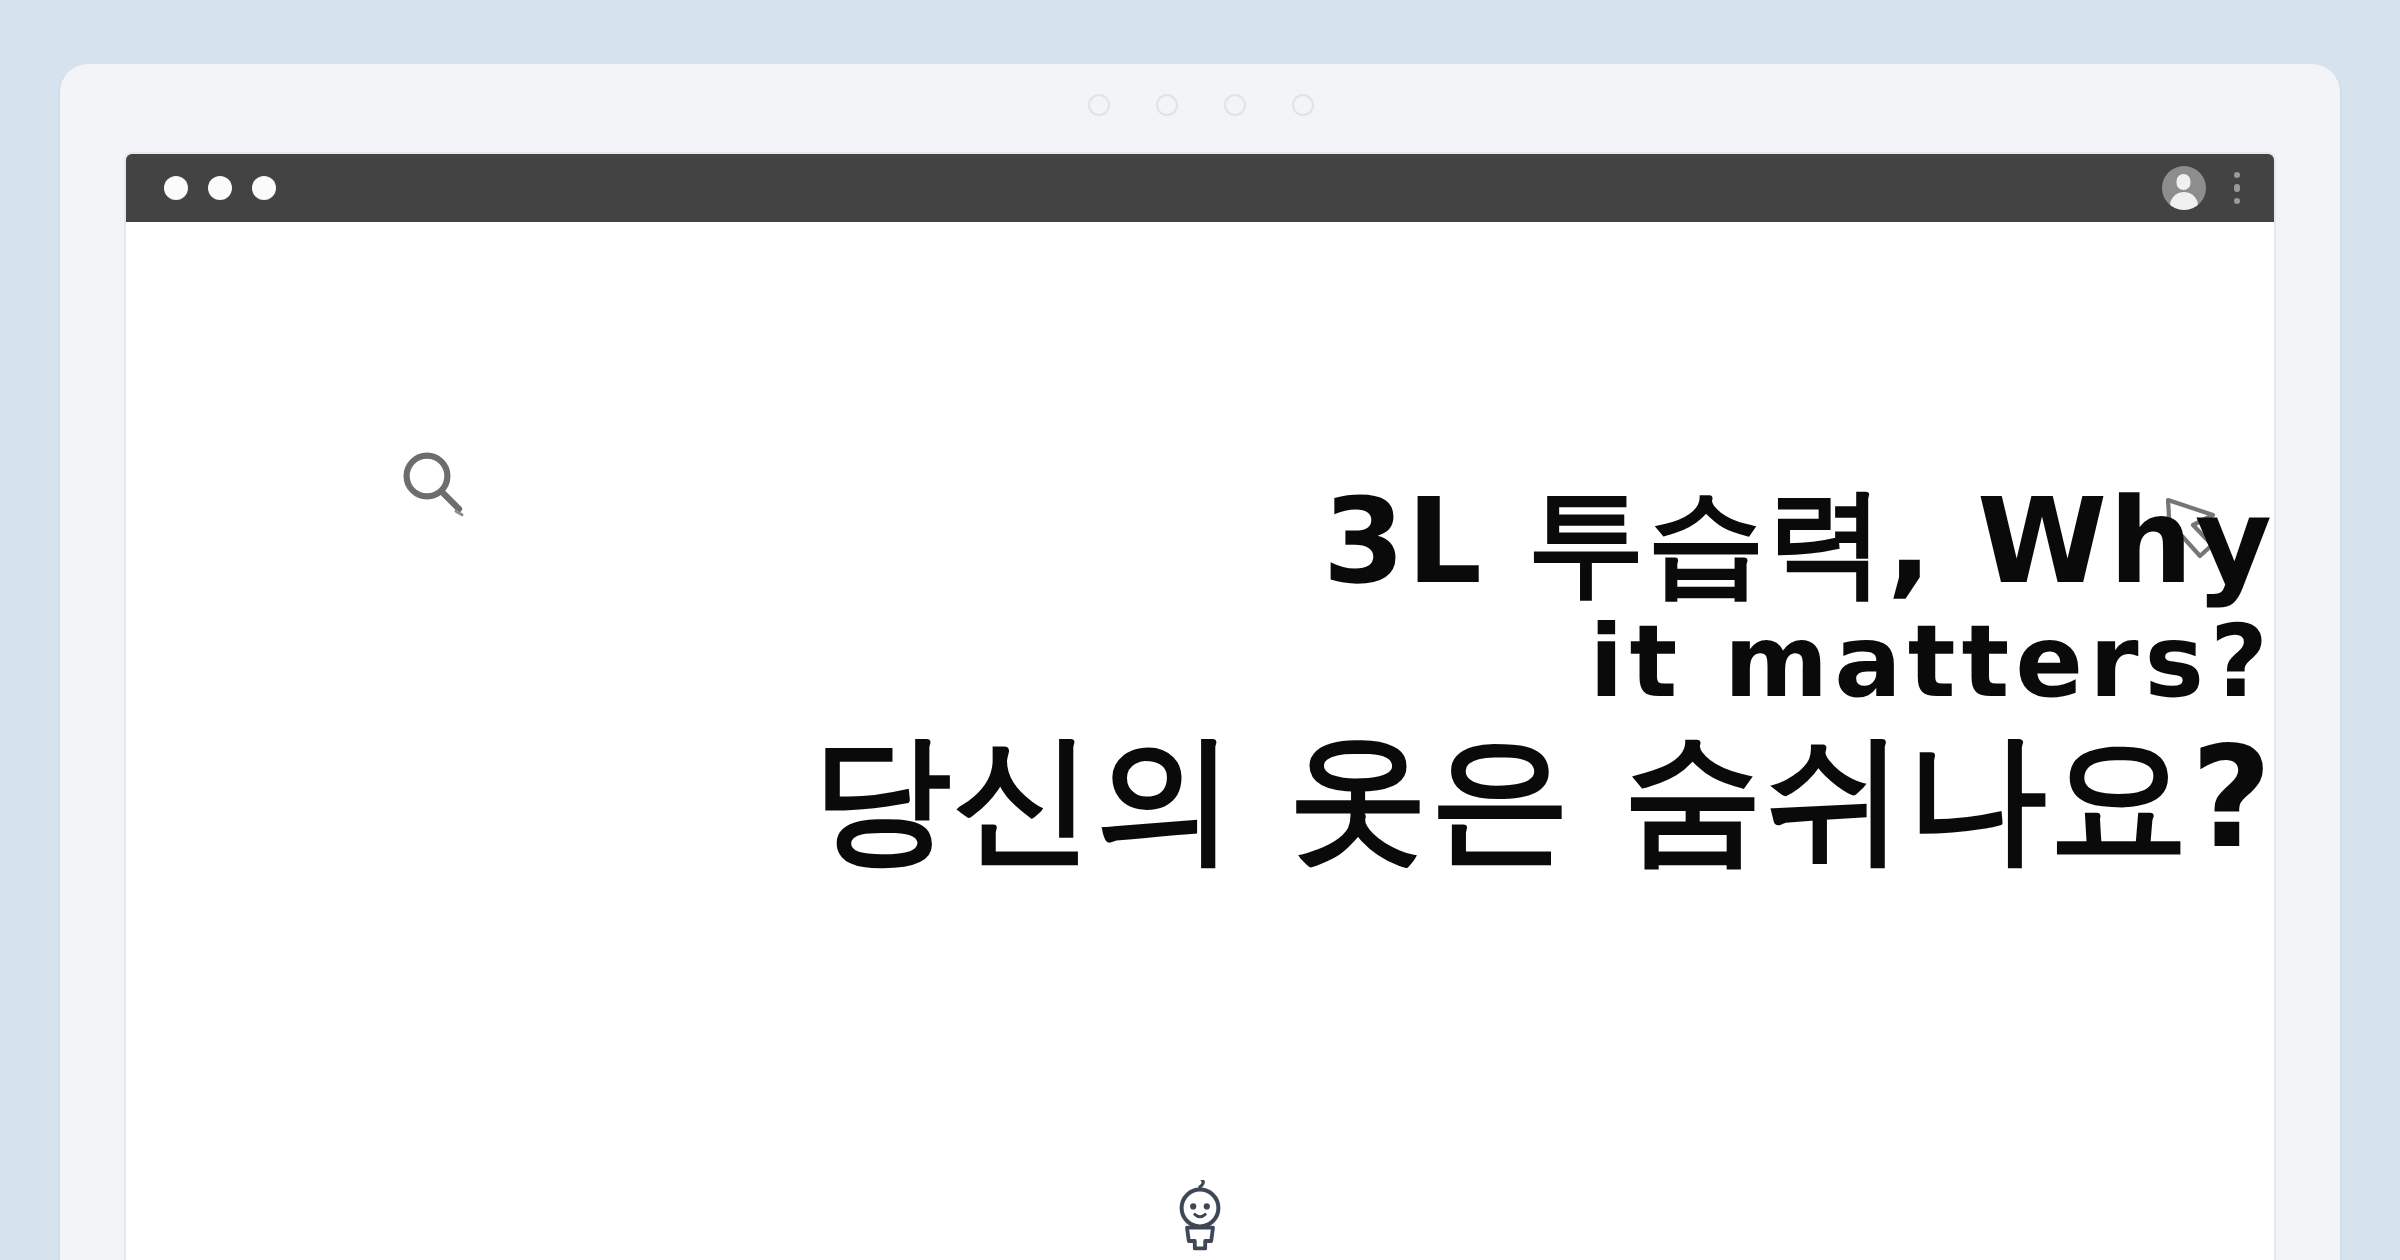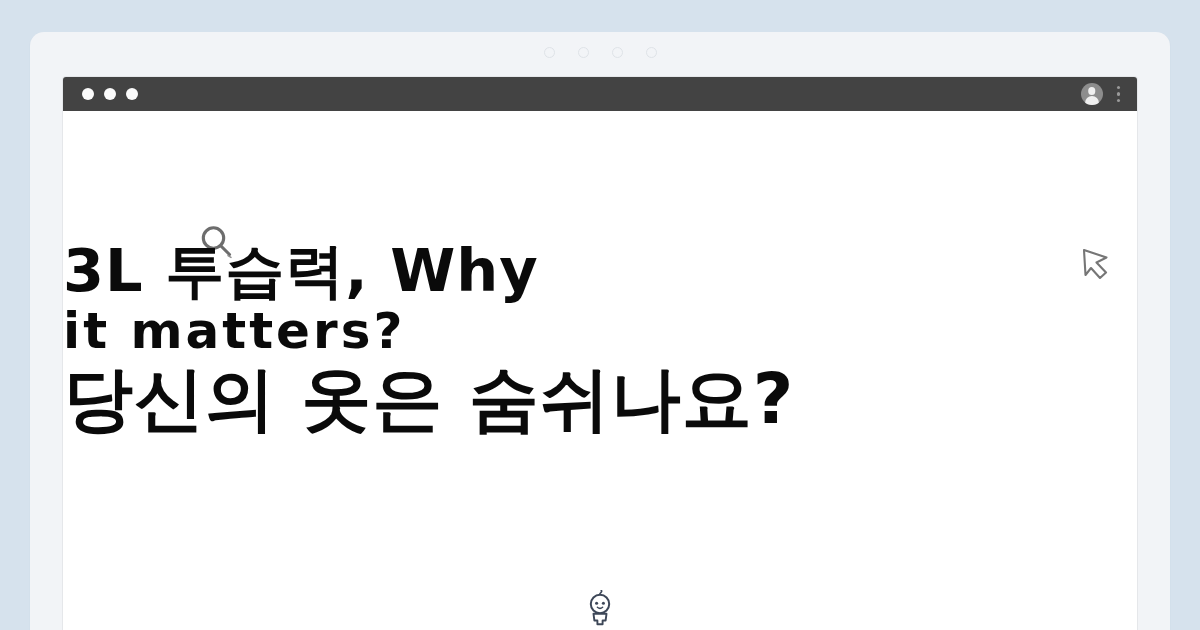--- a/index.html
+++ b/index.html
@@ -147,21 +147,21 @@
     position:absolute;
     left:521px; top:479px;
     width:32px; height:36px;
   }
 
   
   #headline {
     position:absolute;
     left:0; top:130px;
     width:100%;
-    text-align:left;
+    text-align:right;
     color:#0a0a0a;
     font-family:"DejaVu Sans", sans-serif;
     font-weight:700;
     letter-spacing:0.5px;
     line-height:1.0;
     -webkit-font-smoothing:antialiased;
   }
   #headline .hl-line {
     display:block;
     white-space:pre;

